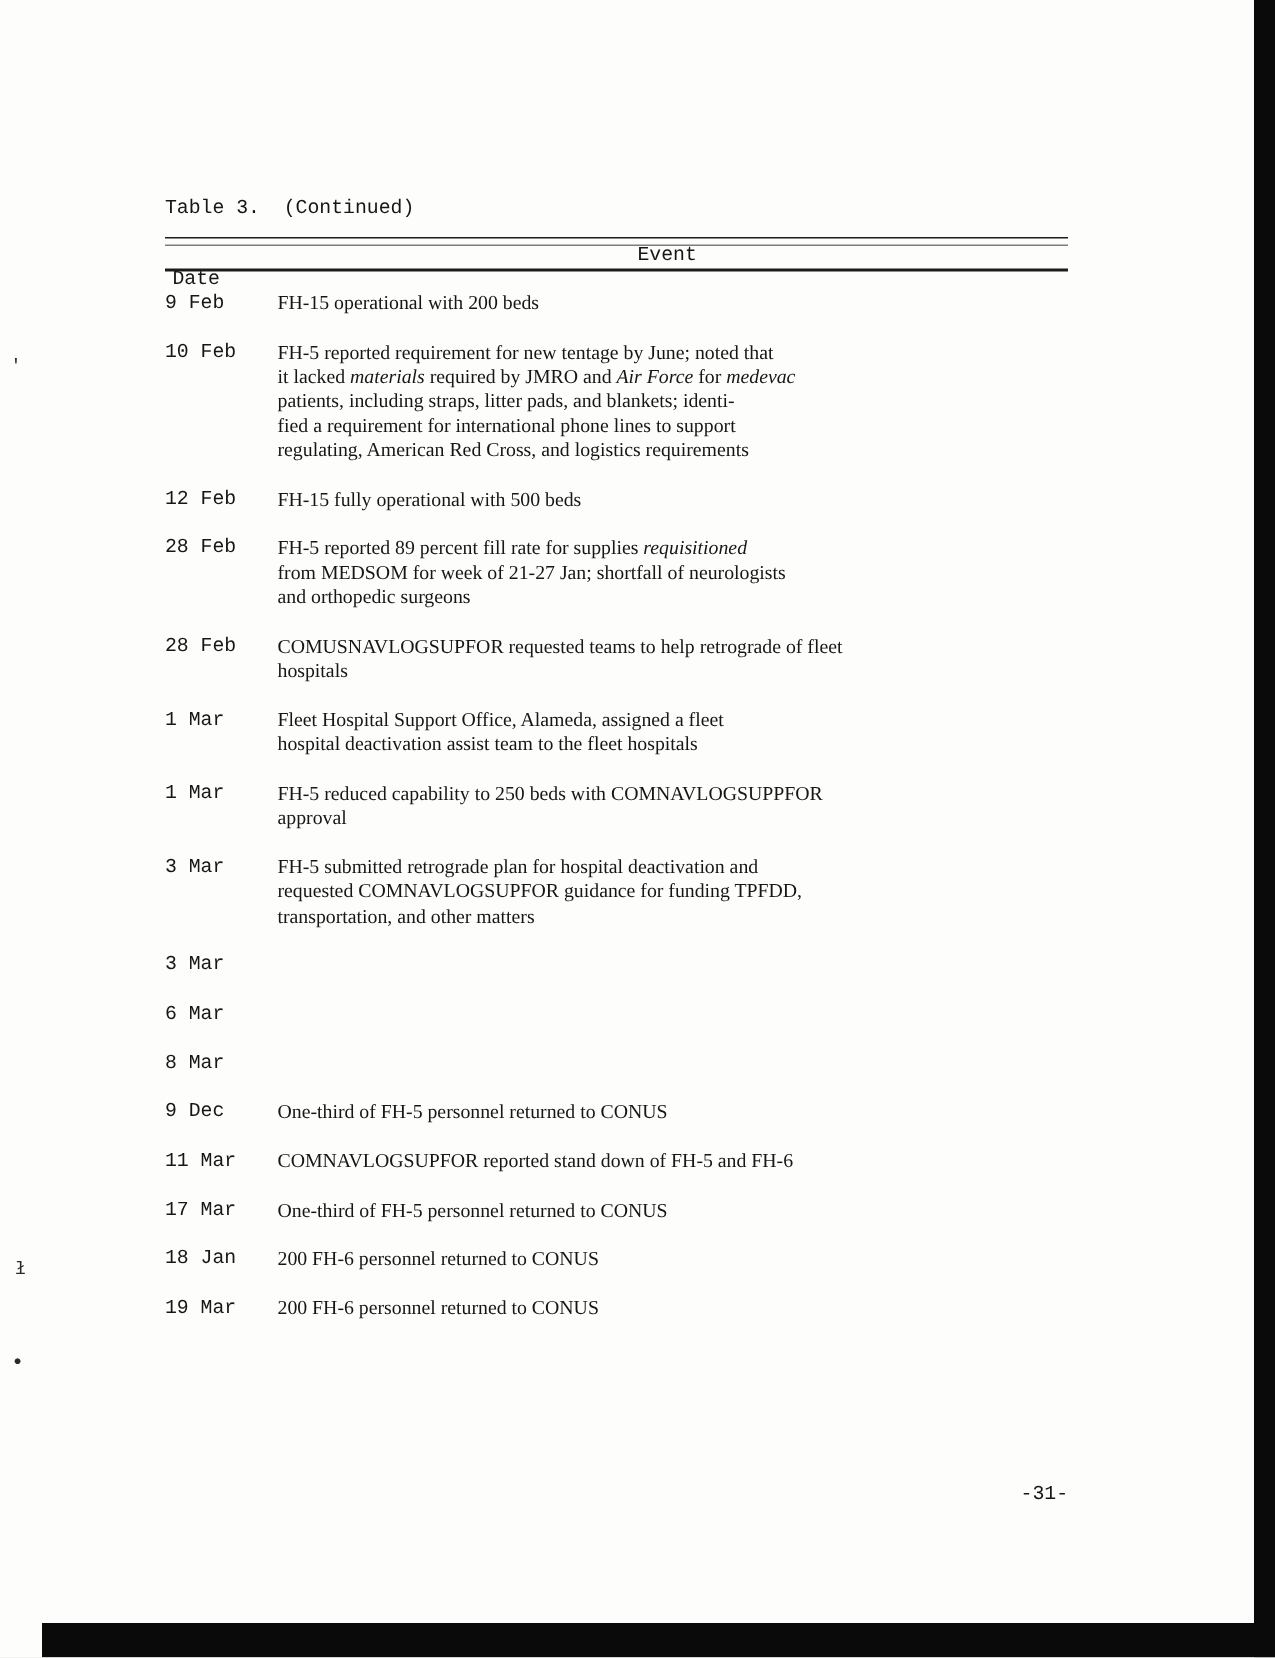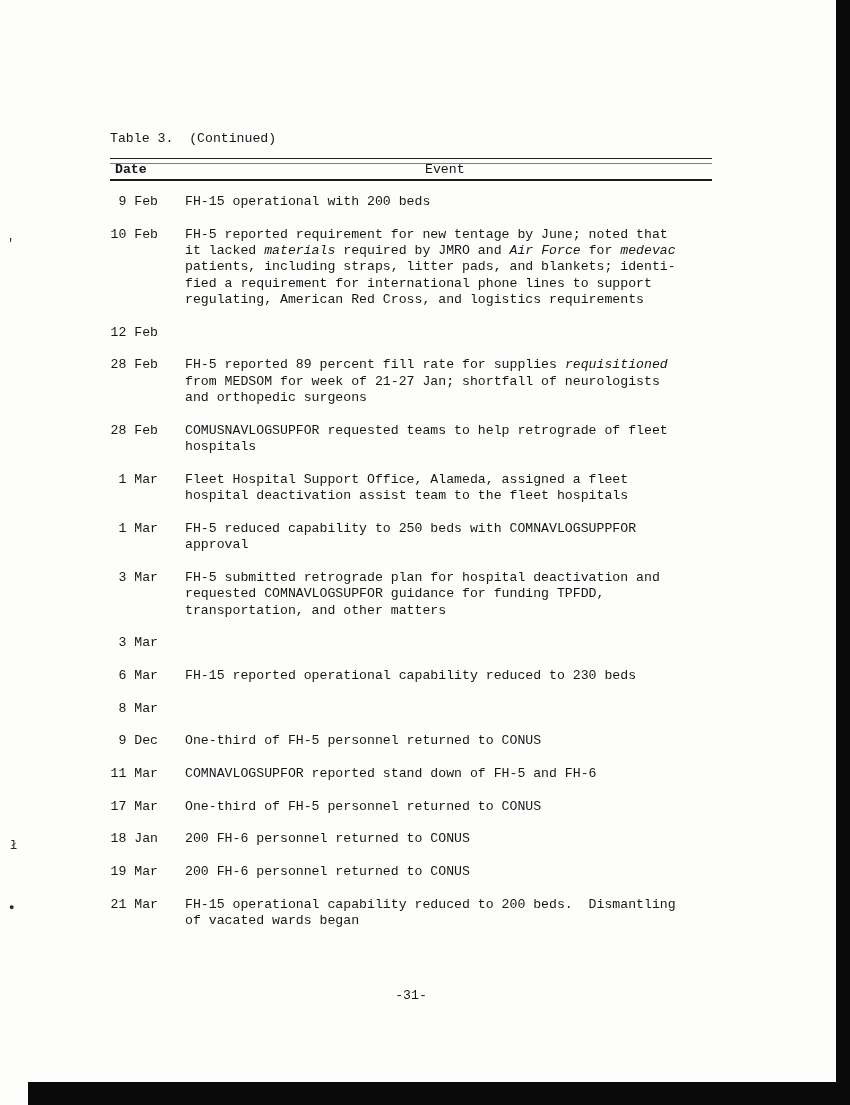--- a/index.html
+++ b/index.html
@@ -42,46 +42,46 @@
     position: absolute;
     left: 110px; top: 179px;
     width: 602px; height: 0;
     border-top: 2px solid #1c1c1c;
   }
   .table-header {
     position: absolute;
     left: 110px; top: 162px;
     width: 602px; height: 17px;
   }
-  .th-date { position: absolute; left: 5px; top: 0; font-weight: bold; }
+  .th-date { position: absolute; left: 5px; top: 16px; }
   .th-event { position: absolute; left: 315px; top: 0; }
   .table-body {
     position: absolute;
     left: 110px; top: 194px;
     width: 620px;
   }
   .row {
     display: flex;
     margin-bottom: 16.35px;
   }
   .row-date {
     flex: 0 0 48px;
-    text-align: right;
     white-space: pre;
   }
   .row-event {
     margin-left: 27px;
     width: 540px;
     white-space: pre-wrap;
+    font-family: Liberation Serif, serif;
   }
   .page-number {
     position: absolute;
     left: 110px; top: 988px;
     width: 602px;
-    text-align: center;
+    text-align: right;
   }
   .margin-mark {
     position: absolute;
     color: #2a2a2a;
     font-size: 12px;
   }
   .mark-0 { left: 7px;  top: 236px; }
   .mark-1 { left: 10px; top: 838px; }
   .mark-2 { left: 9px;  top: 900px; font-size: 9px; }
   i { font-style: italic; }
@@ -119,20 +119,21 @@
     <span class="row-date">10 Feb</span>
     <span class="row-event">FH-5 reported requirement for new tentage by June; noted that
 it lacked <i>materials</i> required by JMRO and <i>Air Force</i> for <i>medevac</i>
 patients, including straps, litter pads, and blankets; identi-
 fied a requirement for international phone lines to support
 regulating, American Red Cross, and logistics requirements</span>
   </div>
 
   <div class="row">
     <span class="row-date">12 Feb</span>
+    <span class="row-event">FH-15 fully operational with 500 beds</span>
   </div>
 
   <div class="row">
     <span class="row-date">28 Feb</span>
     <span class="row-event">FH-5 reported 89 percent fill rate for supplies <i>requisitioned</i>
 from MEDSOM for week of 21-27 Jan; shortfall of neurologists
 and orthopedic surgeons</span>
   </div>
 
   <div class="row">
@@ -159,21 +160,20 @@
 requested COMNAVLOGSUPFOR guidance for funding TPFDD,
 transportation, and other matters</span>
   </div>
 
   <div class="row">
     <span class="row-date">3 Mar</span>
   </div>
 
   <div class="row">
     <span class="row-date">6 Mar</span>
-    <span class="row-event">FH-15 reported operational capability reduced to 230 beds</span>
   </div>
 
   <div class="row">
     <span class="row-date">8 Mar</span>
   </div>
 
   <div class="row">
     <span class="row-date">9 Dec</span>
     <span class="row-event">One-third of FH-5 personnel returned to CONUS</span>
   </div>
@@ -191,22 +191,17 @@
   <div class="row">
     <span class="row-date">18 Jan</span>
     <span class="row-event">200 FH-6 personnel returned to CONUS</span>
   </div>
 
   <div class="row">
     <span class="row-date">19 Mar</span>
     <span class="row-event">200 FH-6 personnel returned to CONUS</span>
   </div>
 
-  <div class="row">
-    <span class="row-date">21 Mar</span>
-    <span class="row-event">FH-15 operational capability reduced to 200 beds.  Dismantling
-of vacated wards began</span>
-  </div>
 </div>
 
   <div class="page-number">-31-</div>
 
 </div>
 
 </body></html>

